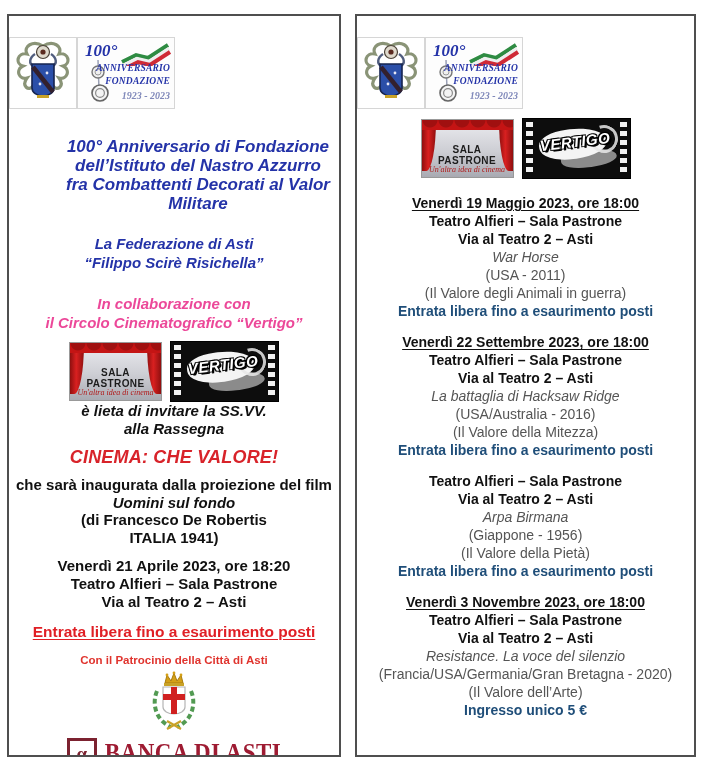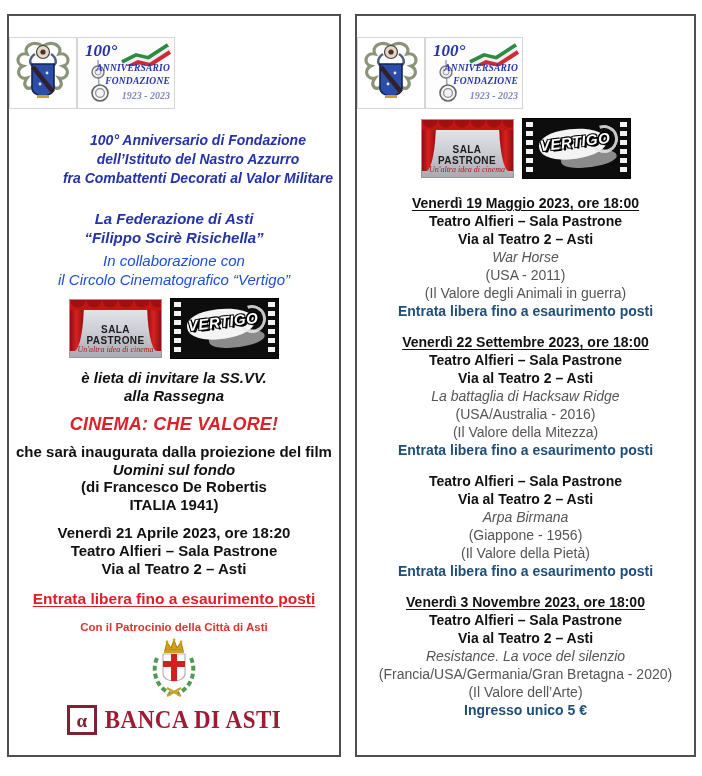--- a/index.html
+++ b/index.html
@@ -30,25 +30,25 @@
   .sala-tag{position:absolute;left:0;right:0;bottom:3px;font-family:"Liberation Serif",serif;font-style:italic;font-size:8px;color:#b01616;}
   .vertigo{position:relative;width:109px;height:61px;background:#0d0d0d;border:1px solid #000;box-sizing:border-box;overflow:hidden;}
   .sprockets{position:absolute;top:3px;bottom:3px;width:7px;background:repeating-linear-gradient(180deg,#f2f2f2 0 5px,#0d0d0d 5px 9px);}
   .sprockets.sl{left:3px;}
   .sprockets.sr{right:3px;}
   .vertigo-blob{position:absolute;left:16px;top:10px;width:68px;height:30px;background:#f4f4f4;border-radius:45% 55% 50% 50%;transform:rotate(-7deg);box-shadow:14px 16px 0 -6px rgba(244,244,244,.55);}
   .vertigo-word{position:absolute;left:14px;top:14px;width:76px;text-align:center;font-size:15px;font-weight:700;font-style:italic;letter-spacing:.5px;color:#fff;transform:rotate(-7deg);text-shadow:-1px -1px 0 #000,1px -1px 0 #000,-1px 1px 0 #000,1px 1px 0 #000,2px 2px 0 #000;}
   .vertigo-swirl{position:absolute;right:12px;top:6px;width:22px;height:22px;border:3px solid #e8e8e8;border-radius:50%;border-left-color:transparent;transform:rotate(25deg);opacity:.85;}
 
   
-  .blue-title{margin-top:22px;color:#2433a8;font-weight:700;font-style:italic;font-size:14px;line-height:19px;padding-left:48px;}
+  .blue-title{margin-top:28px;color:#2433a8;font-weight:700;font-style:italic;font-size:17px;line-height:19px;padding-left:48px;}
   .fed-block{margin-top:21px;color:#2433a8;font-weight:700;font-style:italic;font-size:15px;line-height:19px;}
-  .collab-block{margin-top:4px;color:#1d4ed8;font-weight:400;font-style:italic;font-size:15px;line-height:19px;}
+  .collab-block{margin-top:22px;color:#ec4899;font-weight:700;font-style:italic;font-size:15px;line-height:19px;}
   .left-cinema{margin-top:9px;}
-  .invite-block{margin-top:10px;color:#111;font-weight:700;font-style:italic;font-size:15px;line-height:18px;}
+  .invite-block{margin-top:0;color:#111;font-weight:700;font-style:italic;font-size:15px;line-height:18px;}
   .cinema-title{margin-top:9px;color:#d8232a;font-weight:700;font-style:italic;font-size:18px;line-height:20px;letter-spacing:.2px;}
   .intro-block{margin-top:9px;color:#111;font-weight:700;font-size:15px;line-height:17.5px;}
   .film-italic{font-style:italic;}
   .schedule-block{margin-top:11px;color:#111;font-weight:700;font-size:15px;line-height:18px;}
   .free-entry-left{margin-top:12px;color:#e01f25;font-weight:700;font-size:15.5px;text-decoration:underline;text-underline-offset:2px;}
   .patronage{margin-top:13px;color:#e0342e;font-weight:700;font-size:11.5px;}
   .asti-crest{margin-top:3px;display:flex;justify-content:center;}
   .sponsor-label{margin-top:9px;color:#e0342e;font-weight:700;font-size:11.5px;}
   .banca{margin-top:7px;display:flex;align-items:center;justify-content:center;gap:8px;}
   .banca-mark{width:30px;height:30px;background:#7c2230;display:flex;align-items:center;justify-content:center;}

